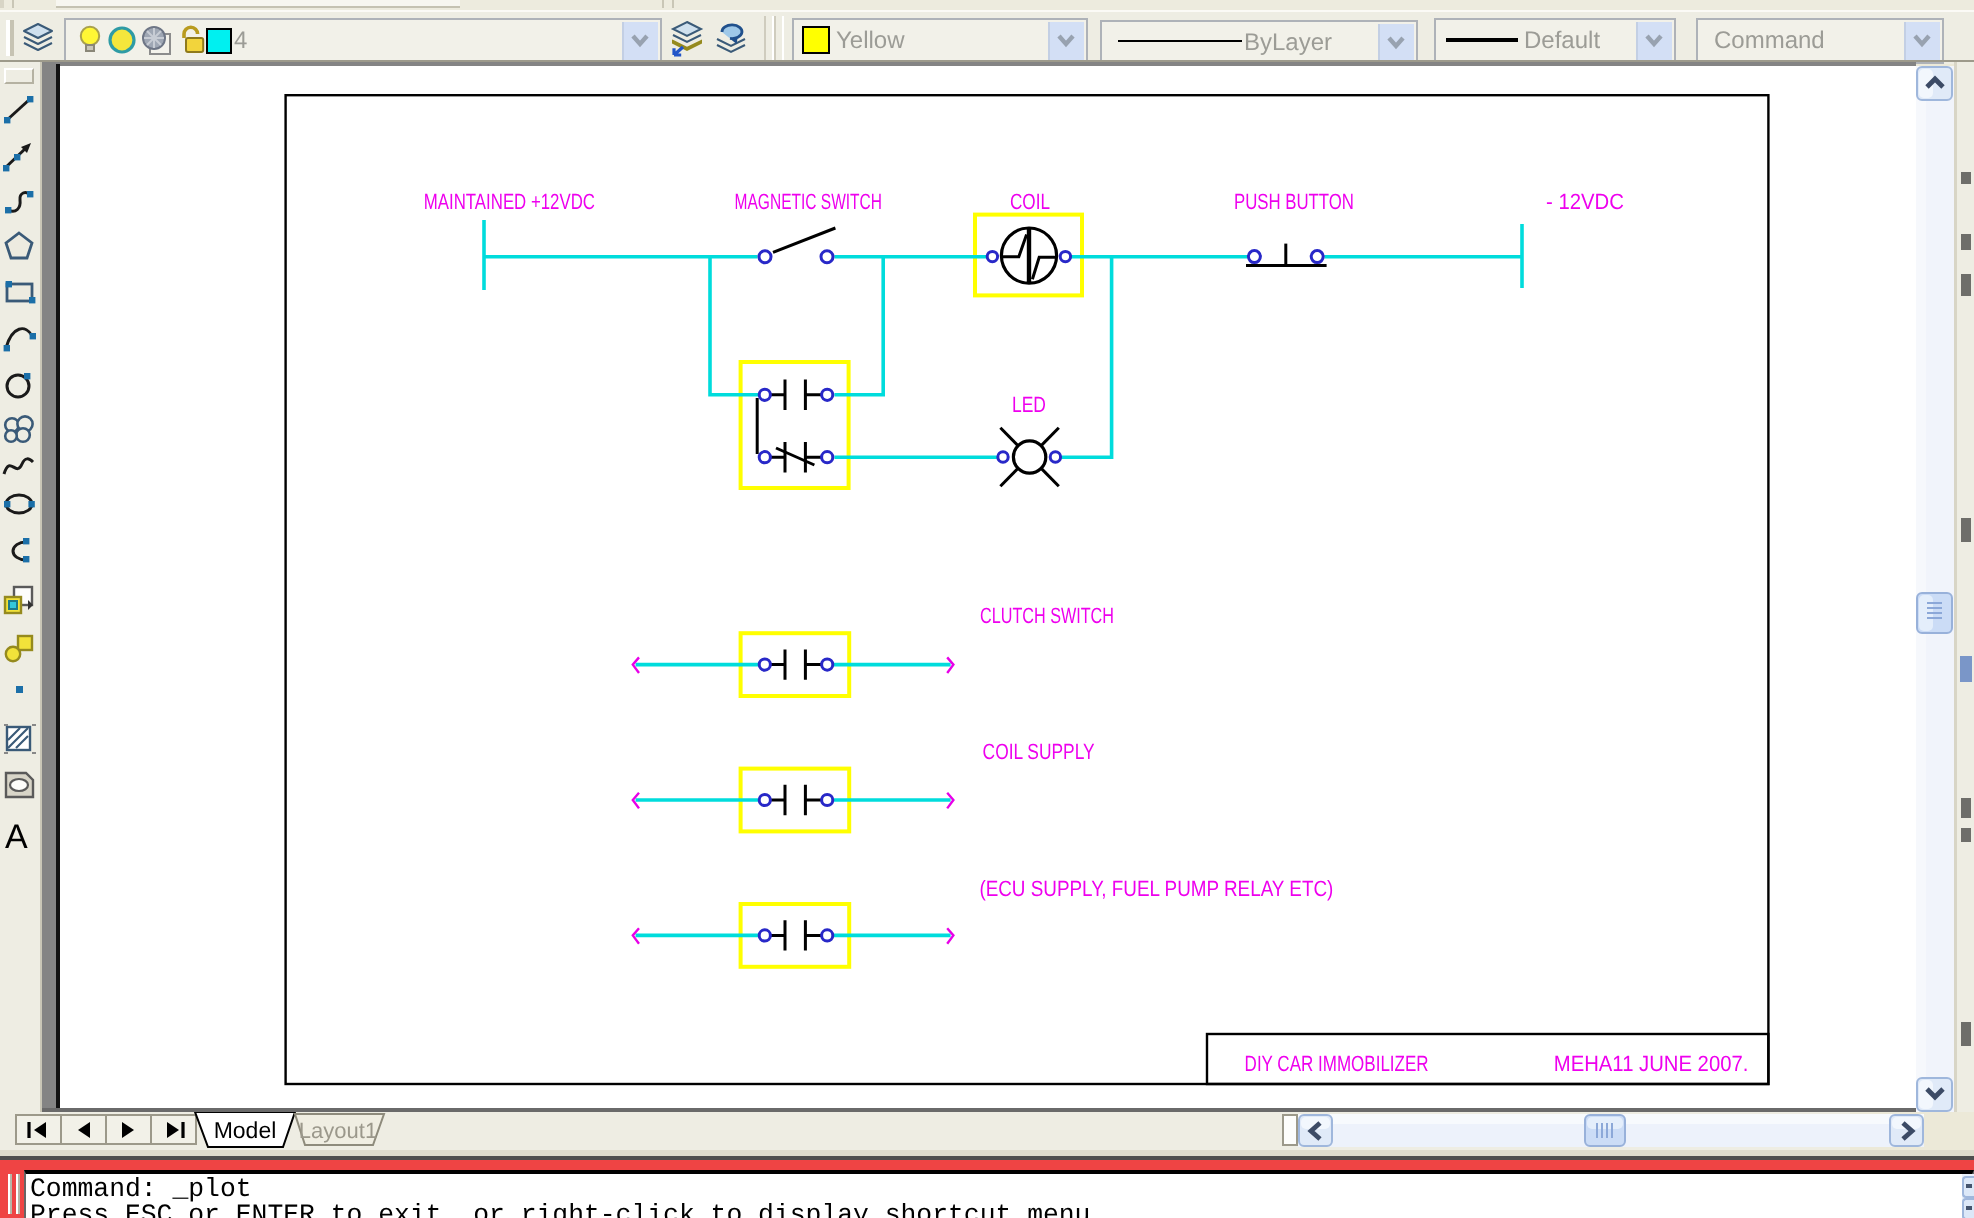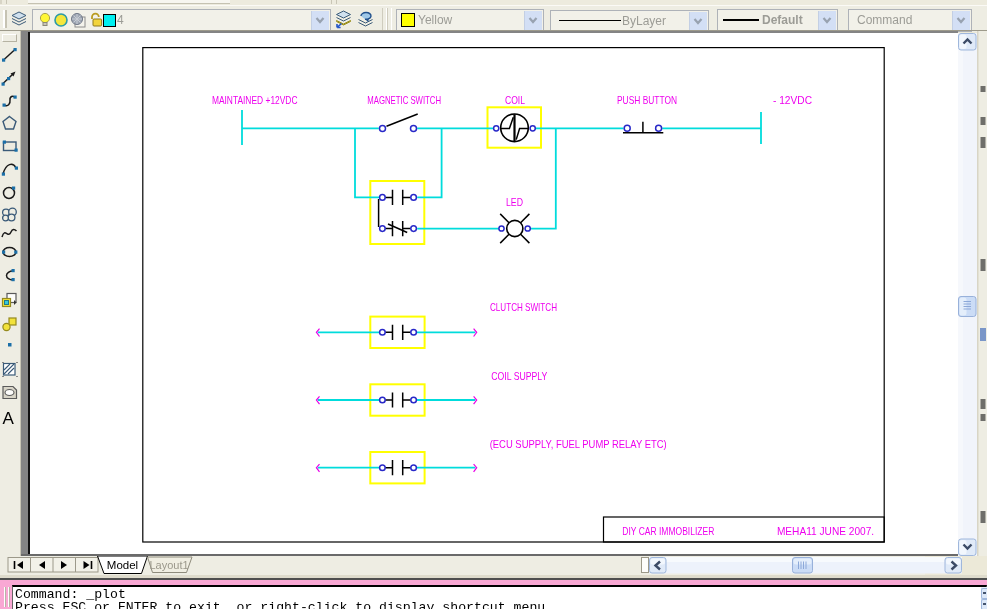--- a/index.html
+++ b/index.html
@@ -91,21 +91,21 @@
     <div class="combo" style="left:550px;top:4px;width:157px;height:21px;">
       <div class="abs" style="left:8px;top:9px;width:62px;height:1px;background:#000;"></div>
       <div class="ctext" style="left:71px;">ByLayer</div>
       <div class="dd"><svg width="16" height="18" viewBox="0 0 16 18">
             <path d="M4.5 7 L8 11 L11.5 7" fill="none" stroke="#98A2B0" stroke-width="2.2"></path>
           </svg></div>
     </div>
 
     <div class="combo" style="left:717px;top:3px;width:119px;height:21px;">
       <div class="abs" style="left:5px;top:9px;width:36px;height:2px;background:#000;"></div>
-      <div class="ctext" style="left:44px;font-weight:bold;">Default</div>
+      <div class="ctext" style="left:44px;">Default</div>
       <div class="dd"><svg width="16" height="18" viewBox="0 0 16 18">
             <path d="M4.5 7 L8 11 L11.5 7" fill="none" stroke="#98A2B0" stroke-width="2.2"></path>
           </svg></div>
     </div>
 
     <div class="combo" style="left:848px;top:3px;width:122px;height:21px;">
       <div class="ctext" style="left:8px;">Command</div>
       <div class="dd"><svg width="16" height="18" viewBox="0 0 16 18">
             <path d="M4.5 7 L8 11 L11.5 7" fill="none" stroke="#98A2B0" stroke-width="2.2"></path>
           </svg></div>
@@ -393,21 +393,21 @@
 
       <g>
         <rect x="945" y="1.5" width="16.5" height="15.5" rx="2.5" fill="#E0EAF8" stroke="#9FB7DC"></rect>
         <rect x="946" y="2.5" width="14.5" height="6" rx="2.5" fill="#F2F7FD"></rect>
         <path d="M951.5 5.5 L956 9.5 L951.5 13.5" fill="none" stroke="#3C4B66" stroke-width="2.4"></path>
       </g>
     </svg>
   </div>
 
   <div class="abs" style="left:0;top:575px;width:987px;height:3px;background:#DEDBCC;border-bottom:2px solid #4E4E4E;"></div>
-  <div class="abs" id="cmdarea" style="left:0;top:580px;width:987px;height:29px;background:#f9a8d4;">
+  <div class="abs" id="cmdarea" style="left:0;top:580px;width:987px;height:29px;background:#ef4444;">
     <div class="abs" style="left:4px;top:7px;width:1px;height:20px;background:#B8B5A6;border-left:1px solid #FFF;"></div>
     <div class="abs" style="left:8px;top:7px;width:1px;height:20px;background:#B8B5A6;border-left:1px solid #FFF;"></div>
     <div class="abs" style="left:12px;top:5px;right:0px;height:26px;background:#FFF;border:1px solid #666;border-top:2px solid #000;
         font-family:'Liberation Mono',monospace;font-size:13.2px;color:#000;line-height:13.2px;padding:1px 0 0 2px;white-space:pre;">Command: _plot
 Press ESC or ENTER to exit, or right-click to display shortcut menu.</div>
     <div class="abs" style="left:981px;top:7px;width:6px;height:22px;background:#EAF1FB;"></div>
     <div class="abs" style="left:981px;top:8px;width:5px;height:9px;background:#DCE8F8;border:1px solid #9FB7DC;border-right:none;border-radius:2px 0 0 2px;"></div>
     <div class="abs" style="left:982.5px;top:12px;width:3px;height:2px;background:#44546E;"></div>
     <div class="abs" style="left:981px;top:19px;width:5px;height:9px;background:#DCE8F8;border:1px solid #9FB7DC;border-right:none;border-radius:2px 0 0 2px;"></div>
     <div class="abs" style="left:982.5px;top:23px;width:3px;height:2px;background:#44546E;"></div>

